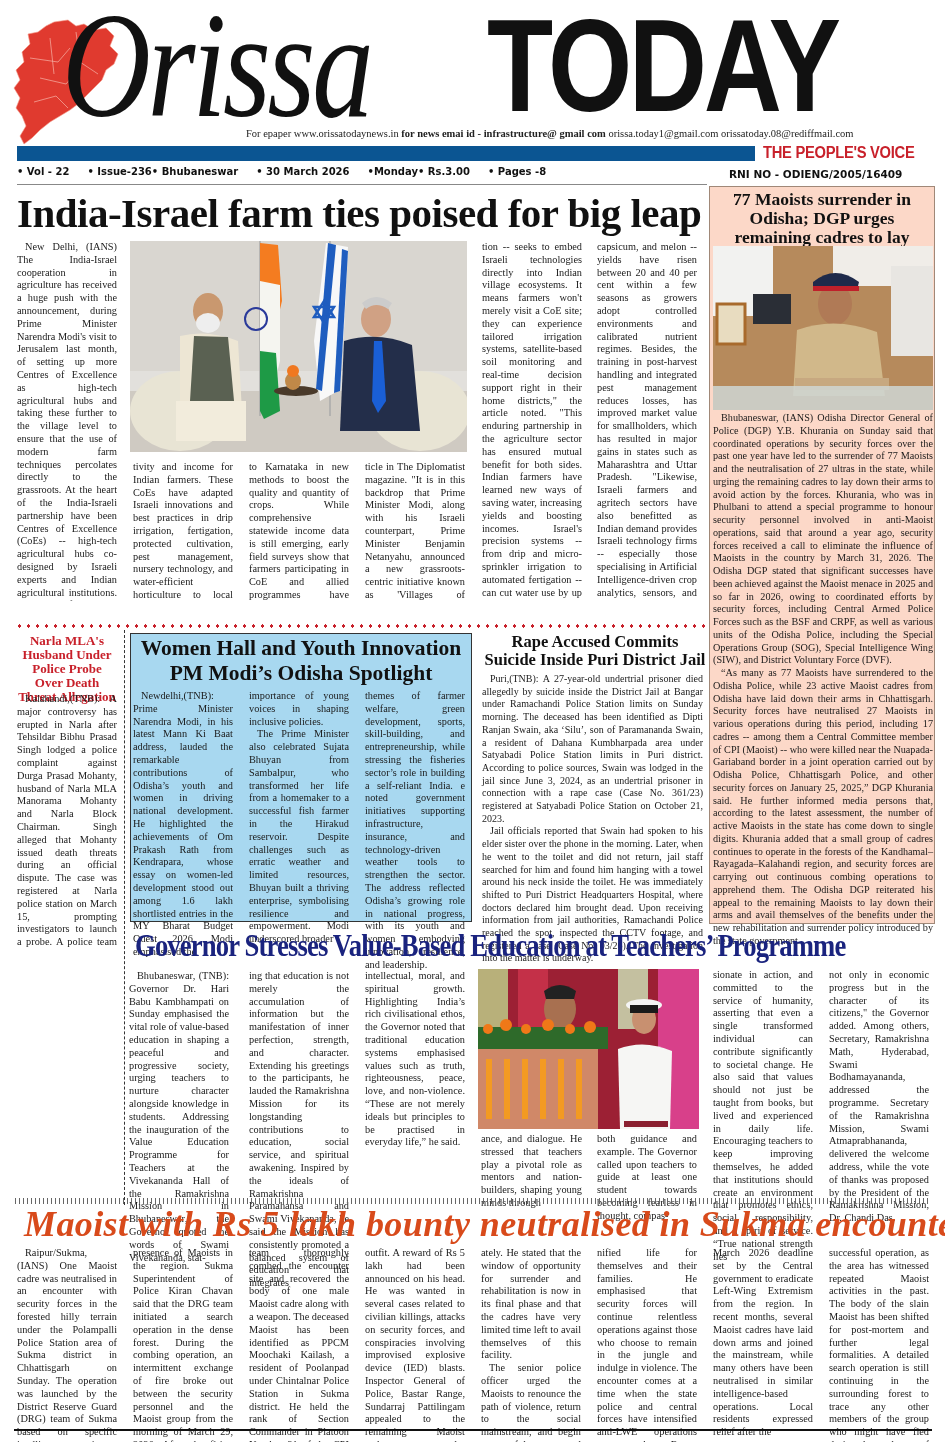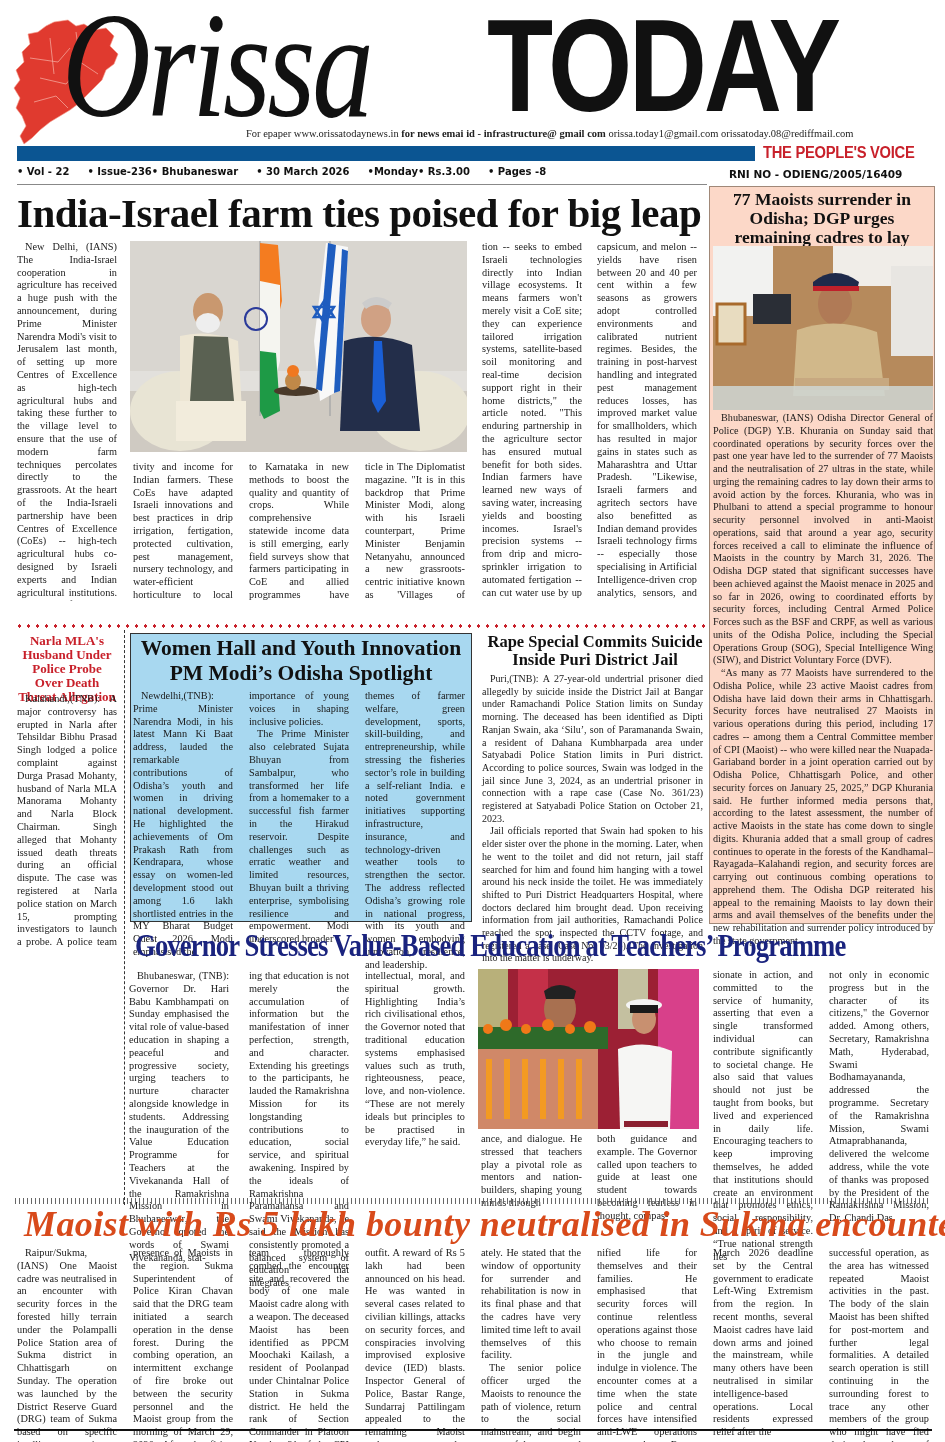--- a/index.html
+++ b/index.html
@@ -207,21 +207,21 @@
     <p>Newdelhi,(TNB): Prime Minister Narendra Modi, in his latest Mann Ki Baat address, lauded the remarkable contributions of Odisha’s youth and women in driving national development. He highlighted the achievements of Om Prakash Rath from Kendrapara, whose essay on women-led development stood out among 1.6 lakh shortlisted entries in the MY Bharat Budget Quest 2026. Modi emphasised the</p>
   </div>
 <div id="women-c2" class="abs col">
   <p style="text-indent:0">importance of young voices in shaping inclusive policies.</p>
   <p>The Prime Minister also celebrated Sujata Bhuyan from Sambalpur, who transformed her life from a homemaker to a successful fish farmer in the Hirakud reservoir. Despite challenges such as erratic weather and limited resources, Bhuyan built a thriving enterprise, symbolising resilience and empowerment. Modi underscored broader</p>
 </div>
 <div id="women-c3" class="abs col">
     <p style="text-indent:0">themes of farmer welfare, green development, sports, skill-building, and entrepreneurship, while stressing the fisheries sector’s role in building a self-reliant India. e noted government initiatives supporting infrastructure, insurance, and technology-driven weather tools to strengthen the sector. The address reflected Odisha’s growing role in national progress, with its youth and women embodying innovation, resilience, and leadership.</p>
   </div>
 
-<div id="rape-headline" class="abs">Rape Special Commits Suicide Inside Puri District Jail</div>
+<div id="rape-headline" class="abs">Rape Accused Commits Suicide Inside Puri District Jail</div>
 <div id="rape-body" class="abs col">
   <p>Puri,(TNB): A 27-year-old undertrial prisoner died allegedly by suicide inside the District Jail at Bangar under Ramachandi Police Station limits on Sunday morning. The deceased has been identified as Dipti Ranjan Swain, aka ‘Silu’, son of Paramananda Swain, a resident of Dahana Kumbharpada area under Satyabadi Police Station limits in Puri district. According to police sources, Swain was lodged in the jail since June 3, 2024, as an undertrial prisoner in connection with a rape case (Case No. 361/23) registered at Satyabadi Police Station on October 21, 2023.</p>
   <p>Jail officials reported that Swain had spoken to his elder sister over the phone in the morning. Later, when he went to the toilet and did not return, jail staff searched for him and found him hanging with a towel around his neck inside the toilet. He was immediately shifted to Puri District Headquarters Hospital, where doctors declared him brought dead. Upon receiving information from jail authorities, Ramachandi Police reached the spot, inspected the CCTV footage, and registered a case (Case No. 03/26). The investigation into the matter is underway.</p>
 </div>
 
 <div id="gov-headline" class="abs">Governor Stresses Value-Based Education at Teachers’ Programme</div>
 <div id="gov-c1" class="abs col">
     <p>Bhubaneswar, (TNB): Governor Dr. Hari Babu Kambhampati on Sunday emphasised the vital role of value-based education in shaping a peaceful and progressive society, urging teachers to nurture character alongside knowledge in students. Addressing the inauguration of the Value Education Programme for Teachers at the Vivekananda Hall of the Ramakrishna Mission in Bhubaneswar, the Governor quoted the words of Swami Vivekananda, stat-</p>
   </div>
 <div id="gov-c2" class="abs col">

